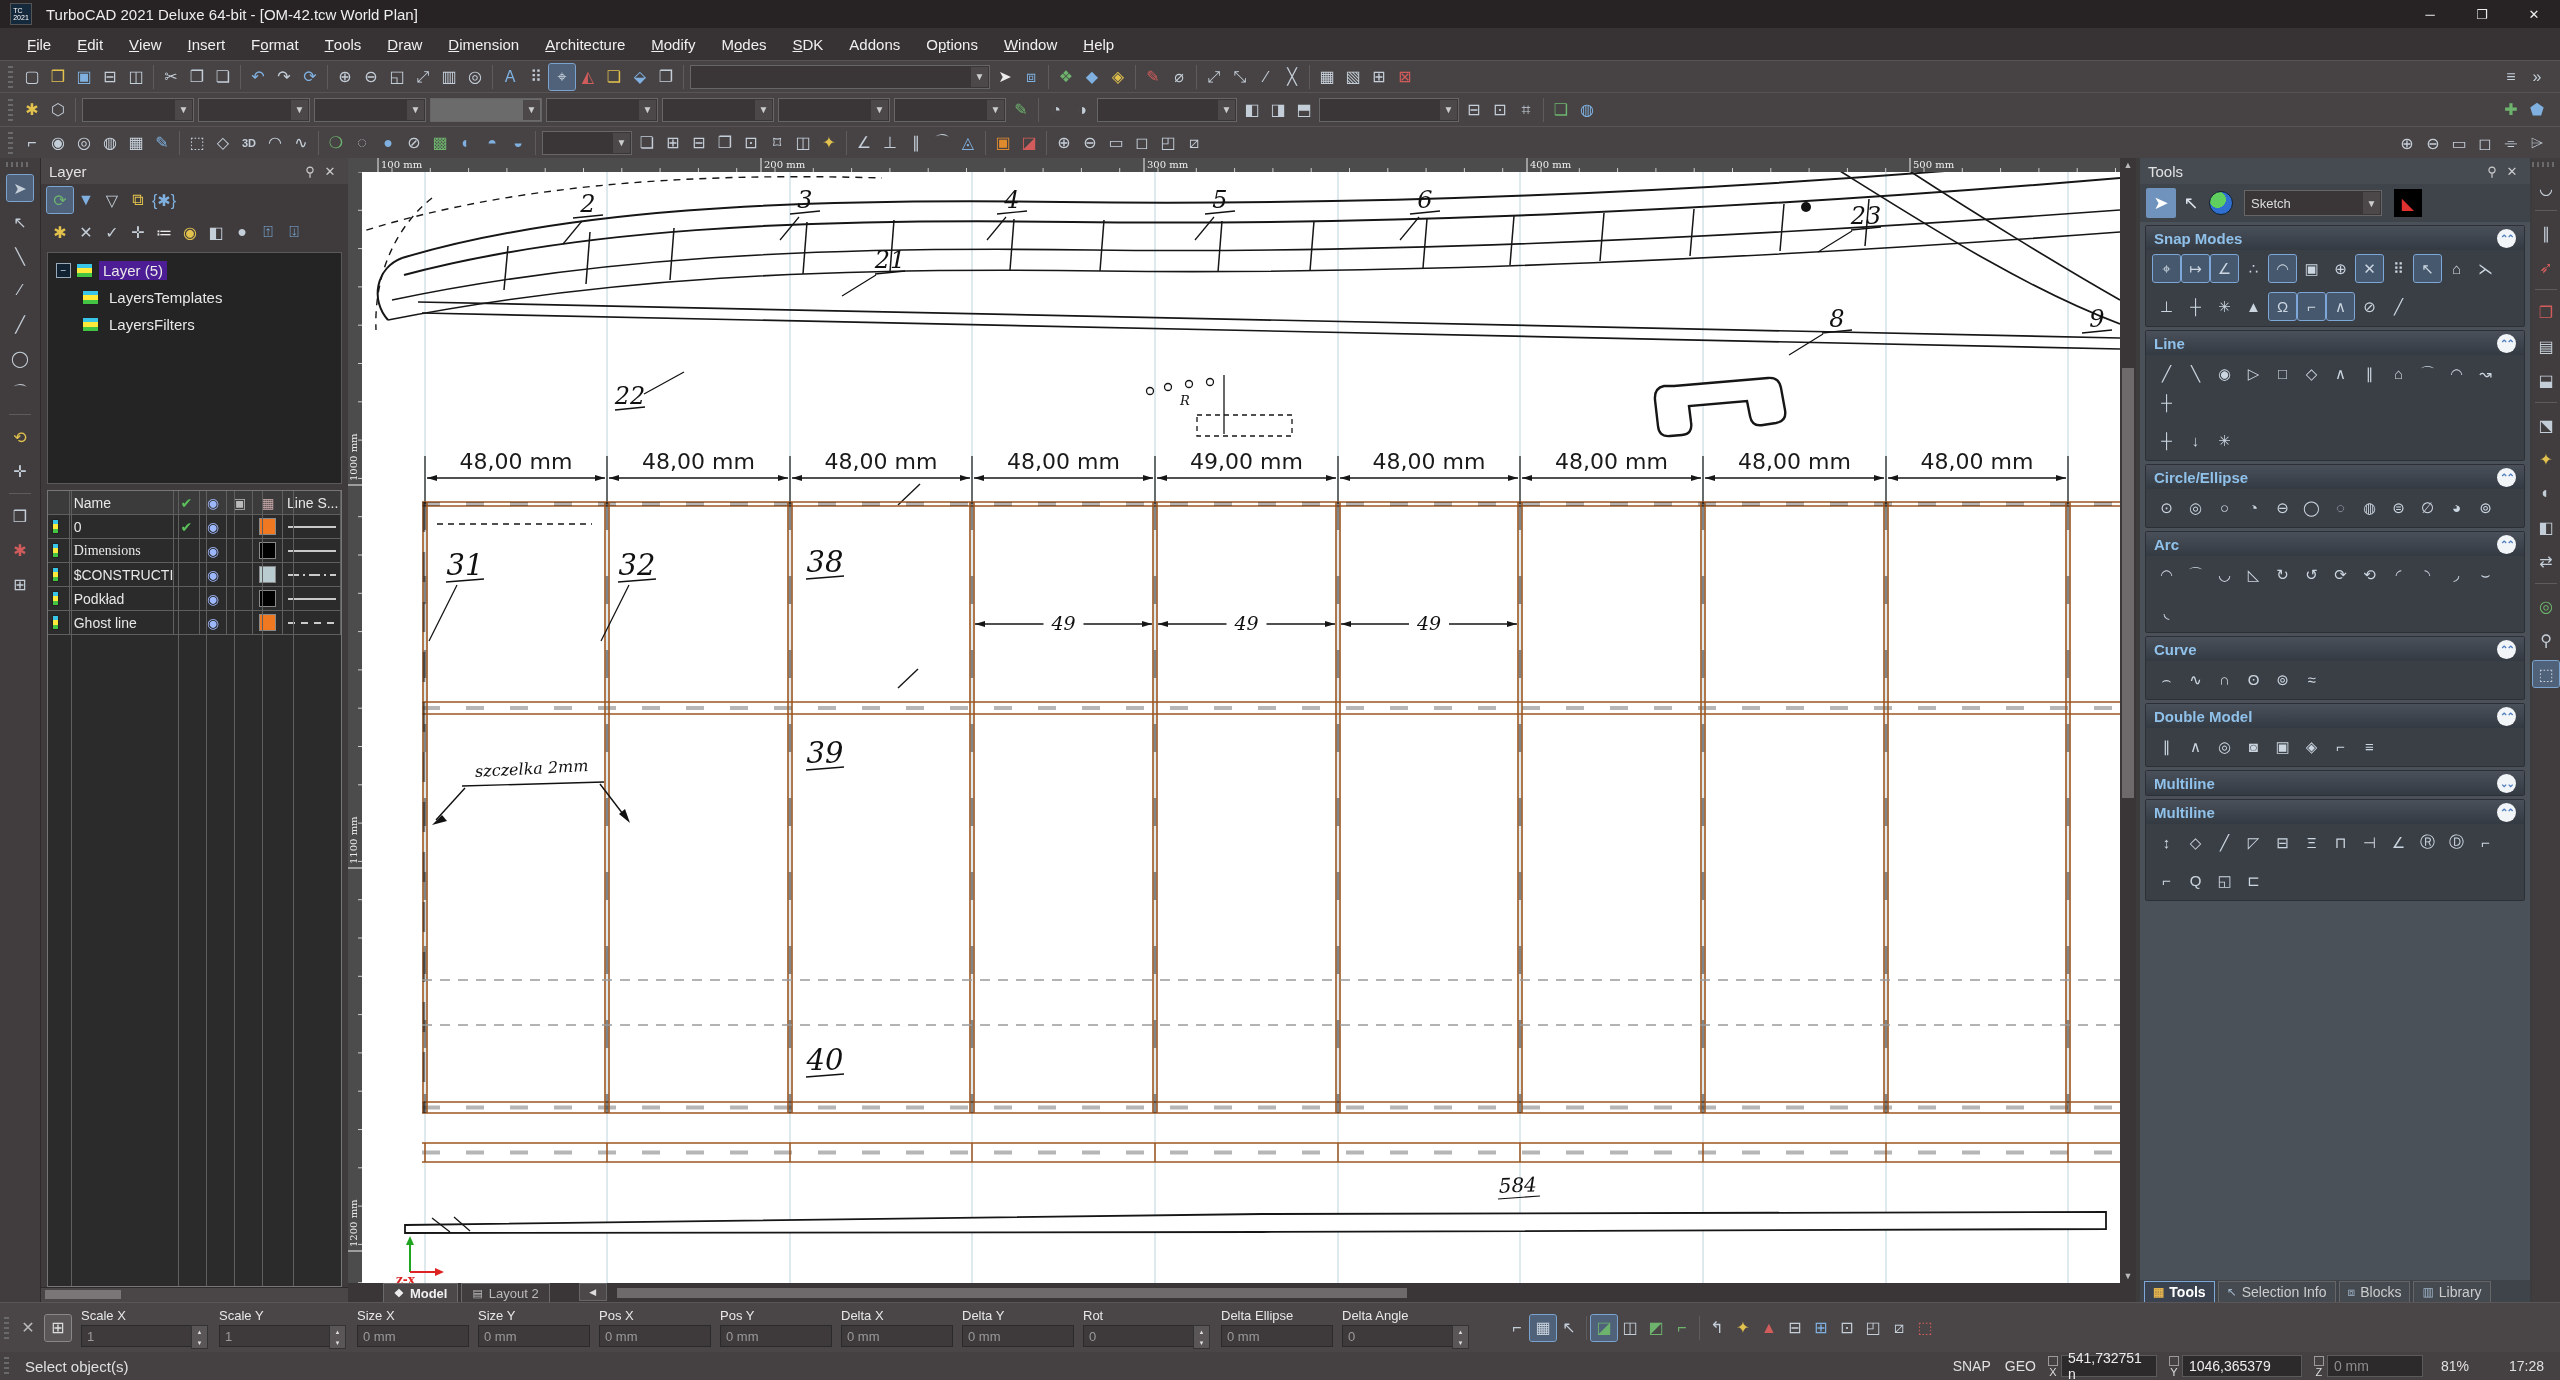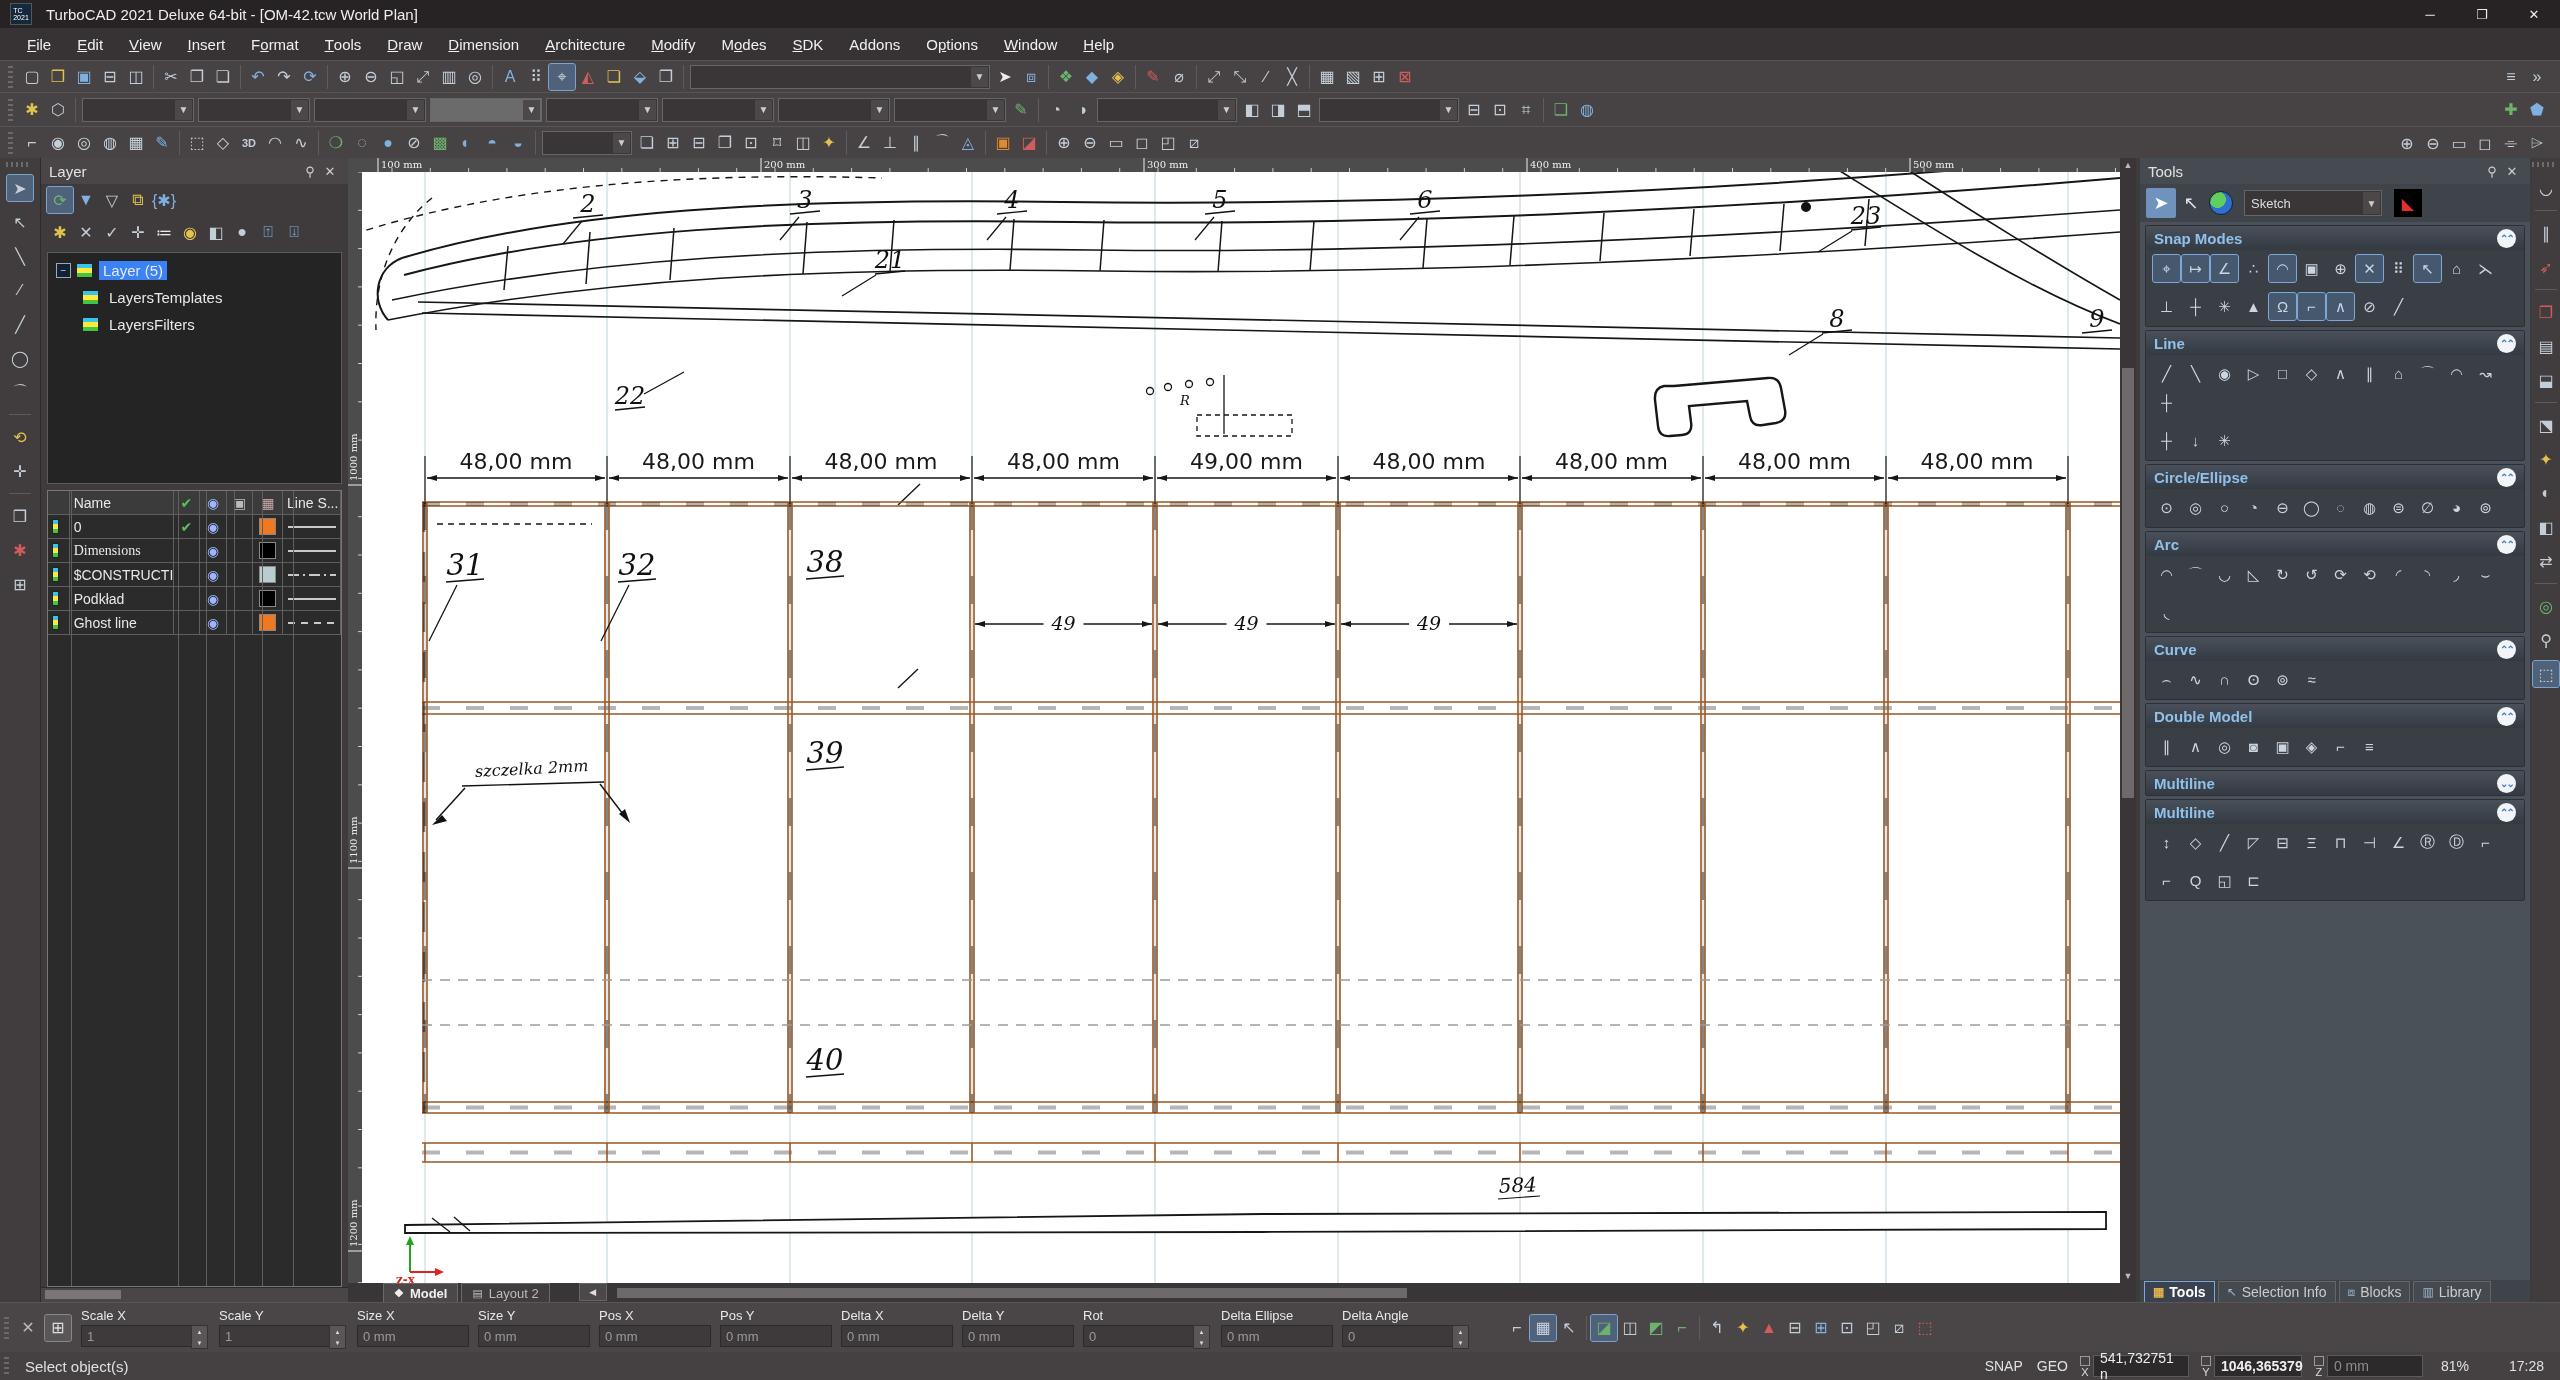--- a/index.html
+++ b/index.html
@@ -34,21 +34,21 @@
   
   #layerpanel{left:40px;top:158px;width:308px;height:1144px;background:#3f3b3c;display:flex;flex-direction:column;box-sizing:border-box;border-left:1px solid #2e2a2b}
   .panelhead{height:26px;background:#4a4647;color:#e2e2e2;font-size:15px;display:flex;align-items:center;padding:0 8px;flex:none}
   .panelhead .sp{flex:1}
   .panelhead .hbtn{width:20px;text-align:center;color:#ccc;font-size:13px}
   .ptb{display:flex;align-items:center;padding:3px 6px;flex:none}
   #layertree{margin:4px 6px;height:232px;background:#242424;border:1px solid #5a5a5a;flex:none;font-size:15px;color:#e8e8e8;padding-top:4px;box-sizing:border-box}
   .treerow{height:27px;display:flex;align-items:center;padding-left:8px}
   .treerow.child{padding-left:34px}
   .treerow .lbl{padding:1px 4px}
-  .treerow.selected .lbl{background:#3b82f6}
+  .treerow.selected .lbl{background:#4c1d95}
   .exp{width:13px;height:13px;border:1px solid #9ab;color:#cde;font-size:10px;display:flex;align-items:center;justify-content:center;margin-right:5px;background:#123}
   .lyr-ico{width:15px;height:13px;margin-right:6px;border:1px solid #222;
     background:linear-gradient(180deg,#39c5e8 0 34%,#ffe93a 34% 67%,#43c543 67%)}
   #layertable{flex:1;margin:2px 6px 0 6px;background:#2b2b2b;border:1px solid #777;position:relative;overflow:hidden}
   .ltrow{display:flex;height:23px;border-bottom:1px solid #5f5f5f;align-items:stretch}
   .ltrow.head{background:#3b3b3b;color:#e8e8e8;font-size:14px}
   .ltc{border-right:1px solid #5f5f5f;display:flex;align-items:center;padding:0 4px;box-sizing:border-box;color:#e8e8e8;font-size:14px;overflow:hidden;white-space:nowrap}
   .sw{width:15px;height:15px;border:1px solid #888}
   #lt-cols{position:absolute;top:0;bottom:0;left:0;right:0;pointer-events:none}
   #lt-cols div{position:absolute;top:0;bottom:0;width:1px;background:#5f5f5f}
@@ -1179,21 +1179,21 @@
           <div class="cb"></div>
           <div class="al">X</div>
         </div>
         <div class="sfield" style="width: 96px;">541,732751 n</div>
       </div>
       <div class="axgrp">
         <div class="axlab">
           <div class="cb"></div>
           <div class="al">Y</div>
         </div>
-        <div class="sfield" style="width: 88px; font-weight: bold;">1046,365379</div>
+        <div class="sfield" style="width: 120px;">1046,365379</div>
       </div>
       <div class="axgrp">
         <div class="axlab">
           <div class="cb"></div>
           <div class="al">Z</div>
         </div>
         <div class="sfield dim" style="width: 96px;">0 mm</div>
       </div>
     </div>
   <span style="margin-left:18px;font-size:14px">81%</span>

